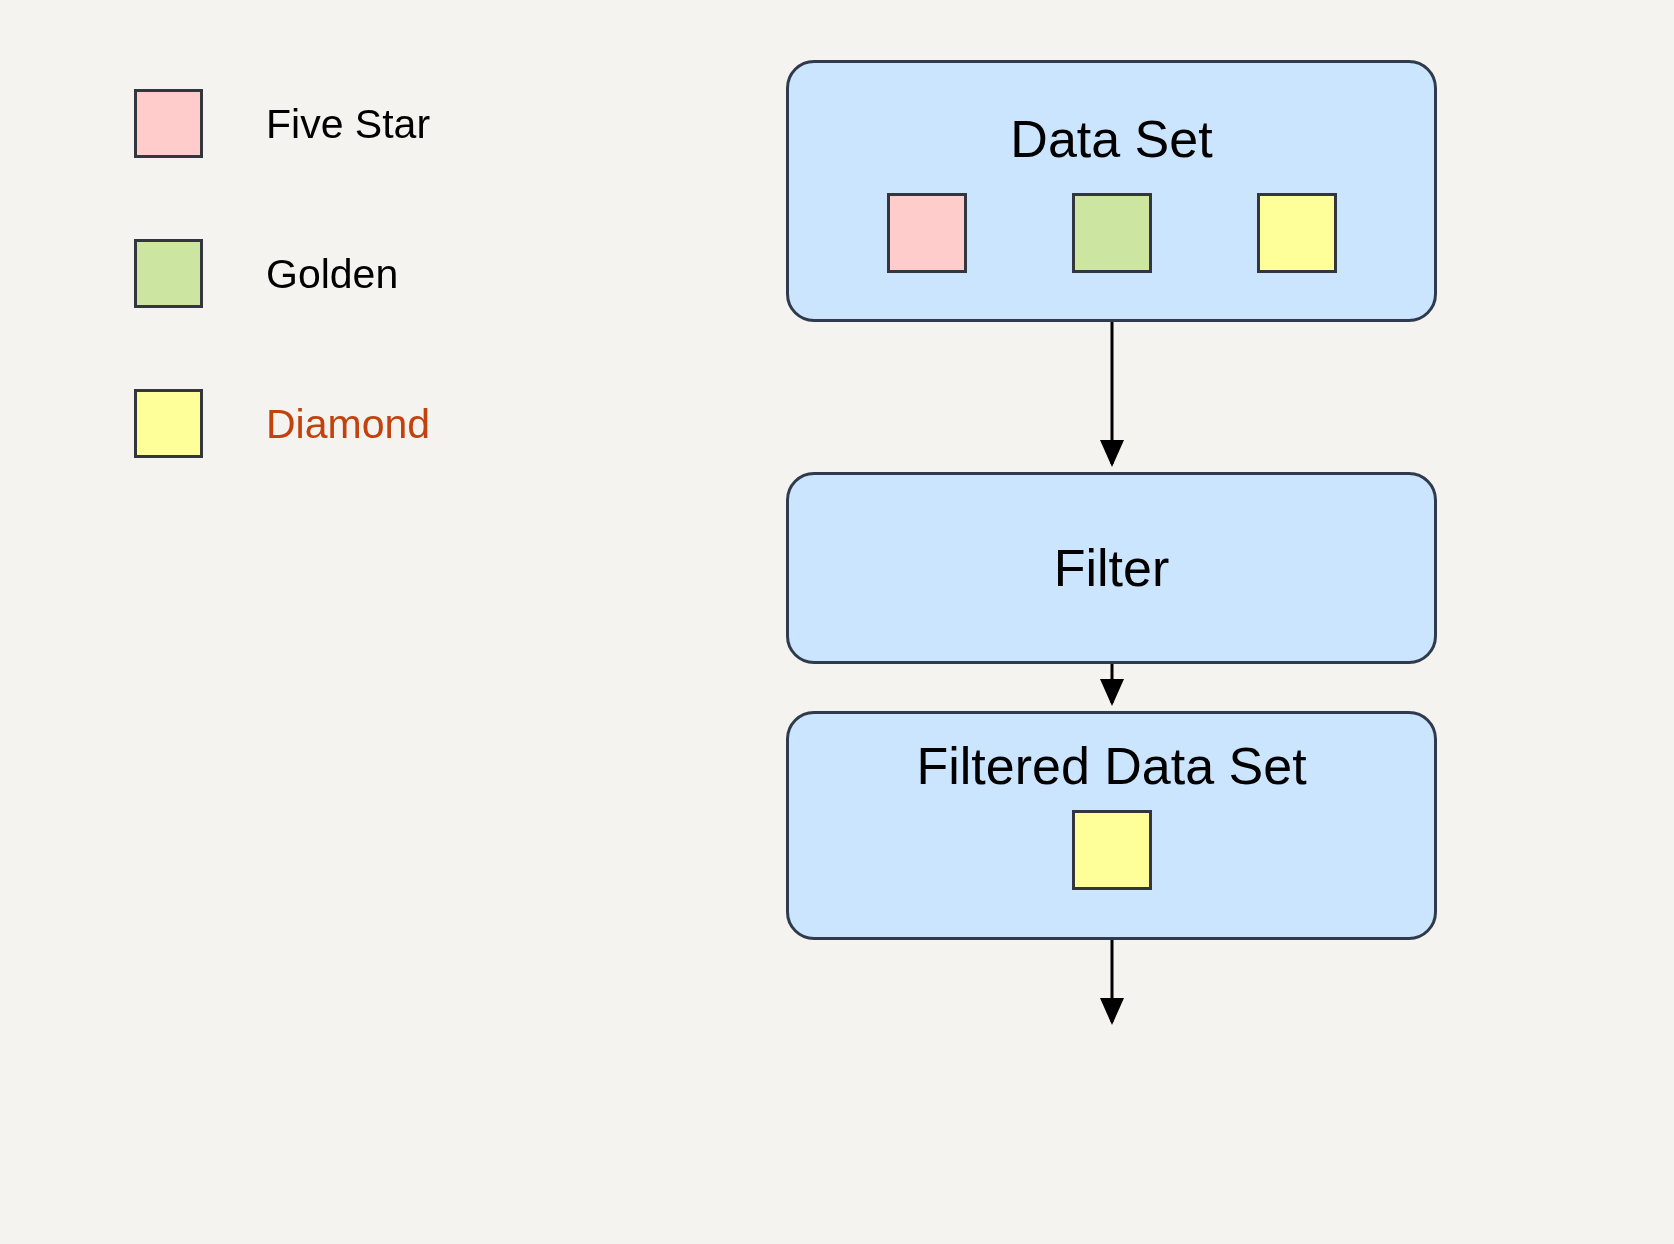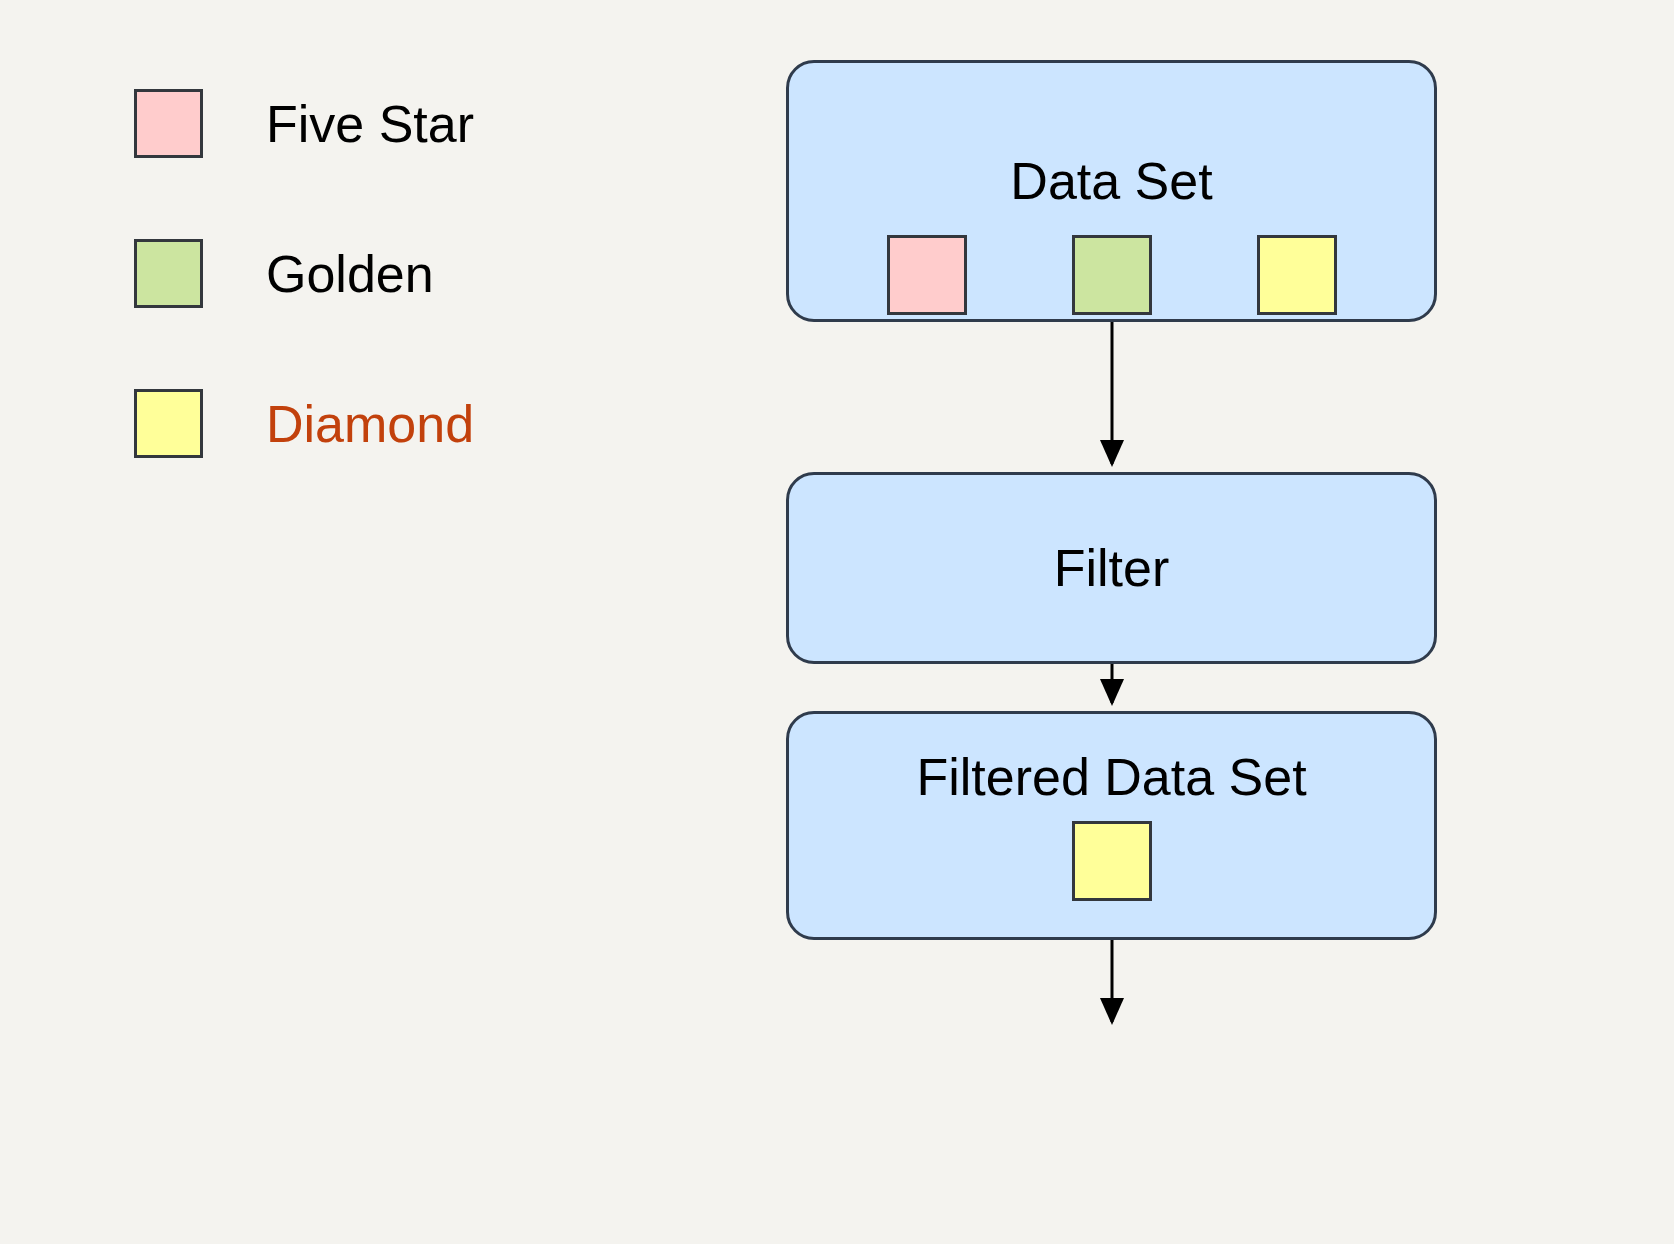--- a/index.html
+++ b/index.html
@@ -41,21 +41,21 @@
     width: 69px;
     height: 69px;
     border: 3px solid #33373d;
     box-sizing: border-box;
   }
   .legend-label {
     position: absolute;
     left: 132px;
     top: 50%;
     transform: translateY(-50%);
-    font-size: 52px;
+    font-size: 41px;
     color: #000000;
     white-space: nowrap;
     line-height: 1;
   }
 
   
   .node {
     position: absolute;
     box-sizing: border-box;
     background: #cce5ff;
@@ -84,41 +84,41 @@
     box-sizing: border-box;
   }
 
   
   #node-dataset {
     left: 786px;
     top: 60px;
     width: 651px;
     height: 262px;
     justify-content: flex-start;
-    padding-top: 92px;
+    padding-top: 50px;
   }
   #node-dataset .node-swatches {
     margin-top: 28px;
     width: 100%;
     gap: 105px;
   }
   #node-filter {
     left: 786px;
     top: 472px;
     width: 651px;
     height: 192px;
     justify-content: center;
   }
   #node-filtered {
     left: 786px;
     top: 711px;
     width: 651px;
     height: 229px;
     justify-content: flex-start;
-    padding-top: 37px;
+    padding-top: 26px;
   }
   #node-filtered .node-swatches {
     margin-top: 18px;
   }
   #node-email {
     left: 786px;
     top: 1030px;
     width: 651px;
     height: 150px;
     justify-content: center;

